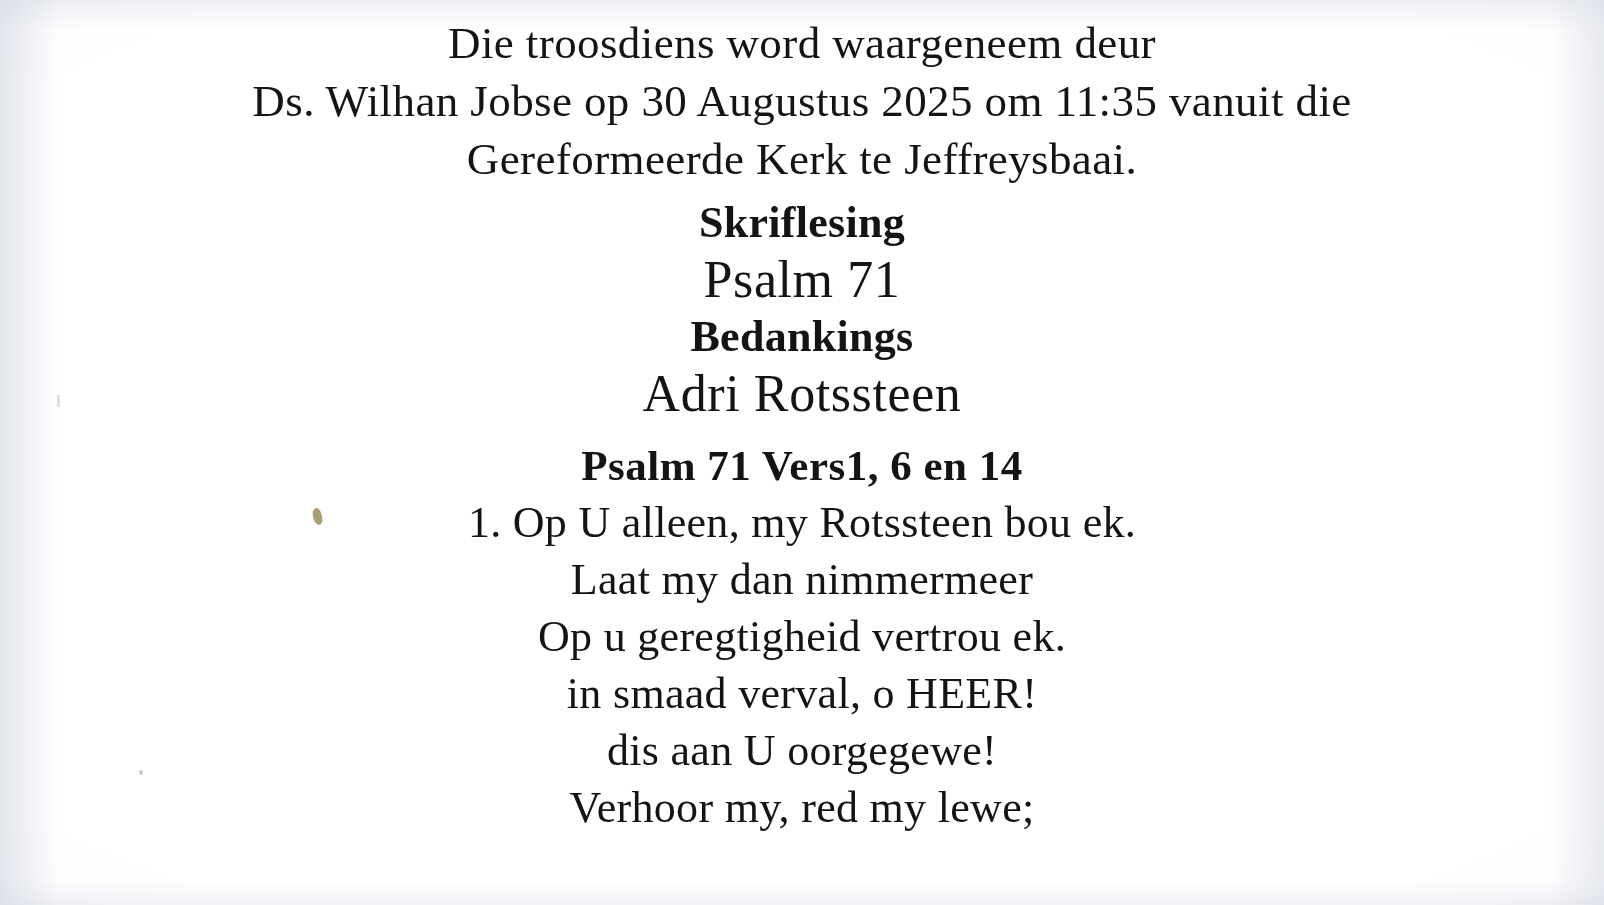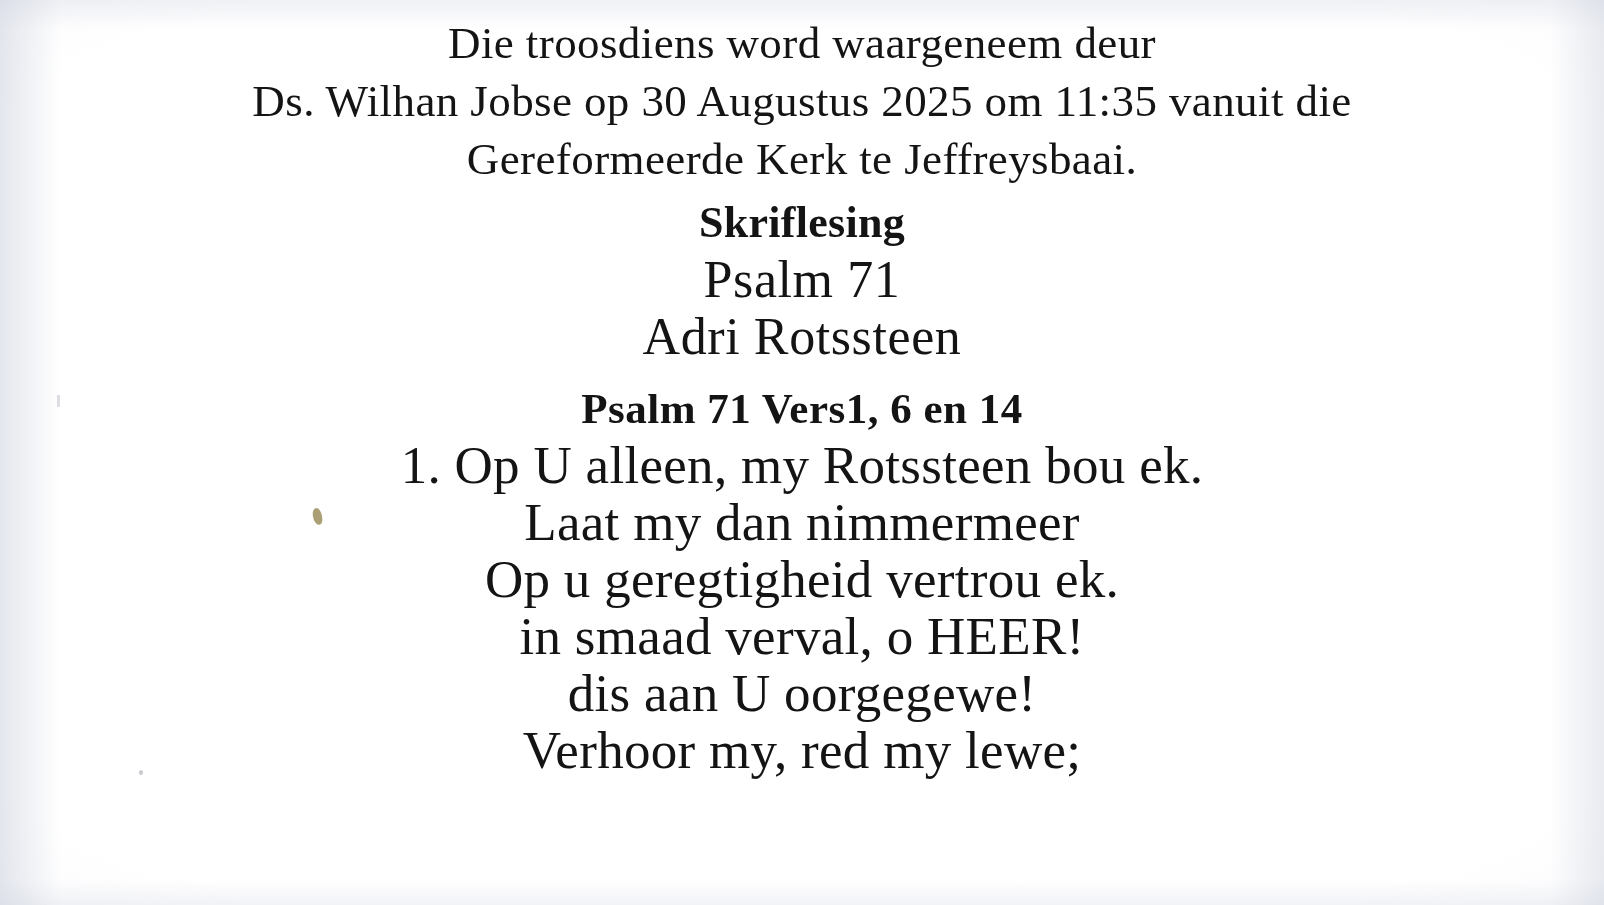--- a/index.html
+++ b/index.html
@@ -74,21 +74,21 @@
 
   .psalm-heading {
     font-weight: bold;
     font-size: 43px;
     line-height: 56px;
     letter-spacing: 0.5px;
     margin-top: 16px;
   }
 
   .verse .line {
-    font-size: 53px;
+    font-size: 44px;
     line-height: 57px;
     letter-spacing: 0.3px;
   }
 
   
   .speck {
     position: absolute;
     width: 9px;
     height: 17px;
     background: #9c8e5e;
@@ -135,20 +135,21 @@
       <span class="line">Ds. Wilhan Jobse op 30 Augustus 2025 om 11:35 vanuit die</span>
       <span class="line">Gereformeerde Kerk te Jeffreysbaai.</span>
     </div>
 
     <div class="section">
       <span class="line heading section-gap-top">Skriflesing</span>
       <span class="line plain">Psalm  71</span>
     </div>
 
     <div class="section">
+      <span class="line heading">Bedankings</span>
       <span class="line plain">Adri Rotssteen</span>
     </div>
 
     <div class="psalm">
       <span class="line psalm-heading">Psalm 71 Vers1, 6 en 14</span>
       <div class="verse">
         <span class="line">1. Op U alleen, my Rotssteen bou ek.</span>
         <span class="line">Laat my dan nimmermeer</span>
         <span class="line">Op u geregtigheid vertrou ek.</span>
         <span class="line">in smaad verval, o HEER!</span>

